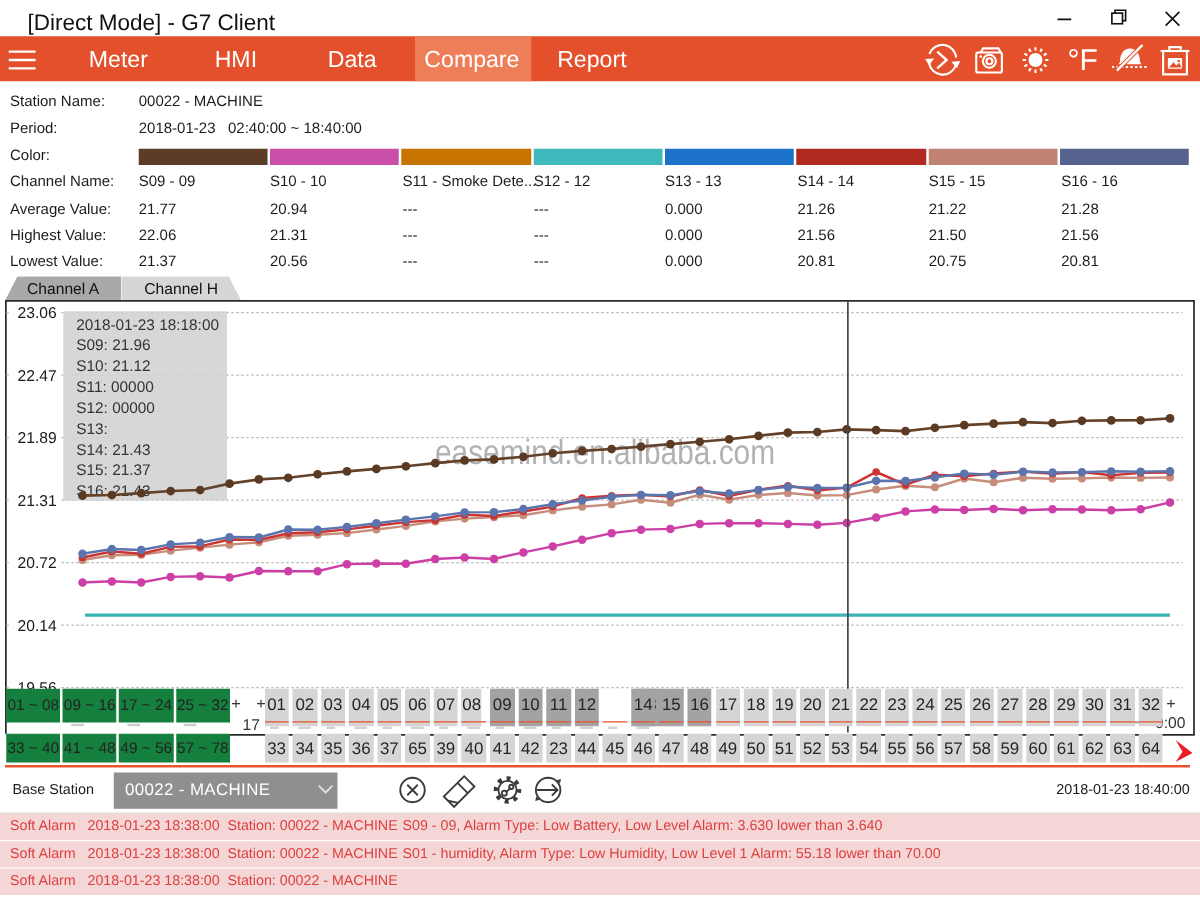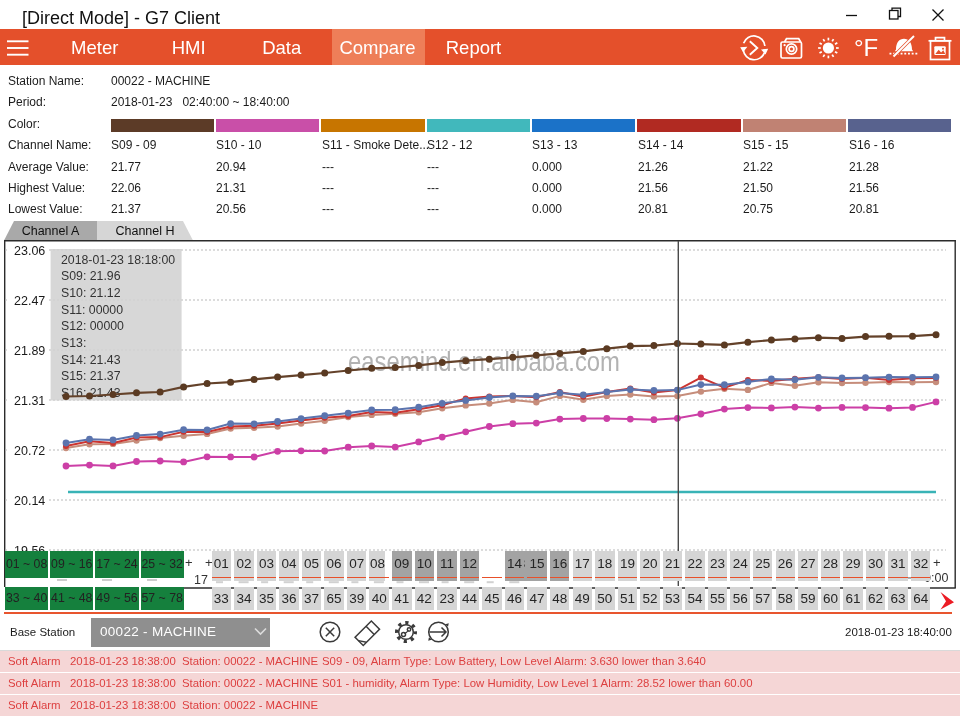--- a/index.html
+++ b/index.html
@@ -553,20 +553,20 @@
 <div class="alarm" style="top:651px">
   <span style="left:8px">Soft Alarm</span>
       <span style="left:70px">2018-01-23 18:38:00</span>
   <span style="left:182px">Station: 00022 - MACHINE</span>
   <span style="left:322px">S09 - 09, Alarm Type: Low Battery, Low Level Alarm: 3.630 lower than 3.640</span>
 </div>
 <div class="alarm" style="top:673px">
   <span style="left:8px">Soft Alarm</span>
       <span style="left:70px">2018-01-23 18:38:00</span>
   <span style="left:182px">Station: 00022 - MACHINE</span>
-  <span style="left:322px">S01 - humidity, Alarm Type: Low Humidity, Low Level 1 Alarm: 28.52 lower than 60.00</span>
+  <span style="left:322px">S01 - humidity, Alarm Type: Low Humidity, Low Level 1 Alarm: 55.18 lower than 70.00</span>
 </div>
 <div class="alarm" style="top:695px">
   <span style="left:8px">Soft Alarm</span>
       <span style="left:70px">2018-01-23 18:38:00</span>
   <span style="left:182px">Station: 00022 - MACHINE</span>
 </div>
 
 </div>
 </body></html>

